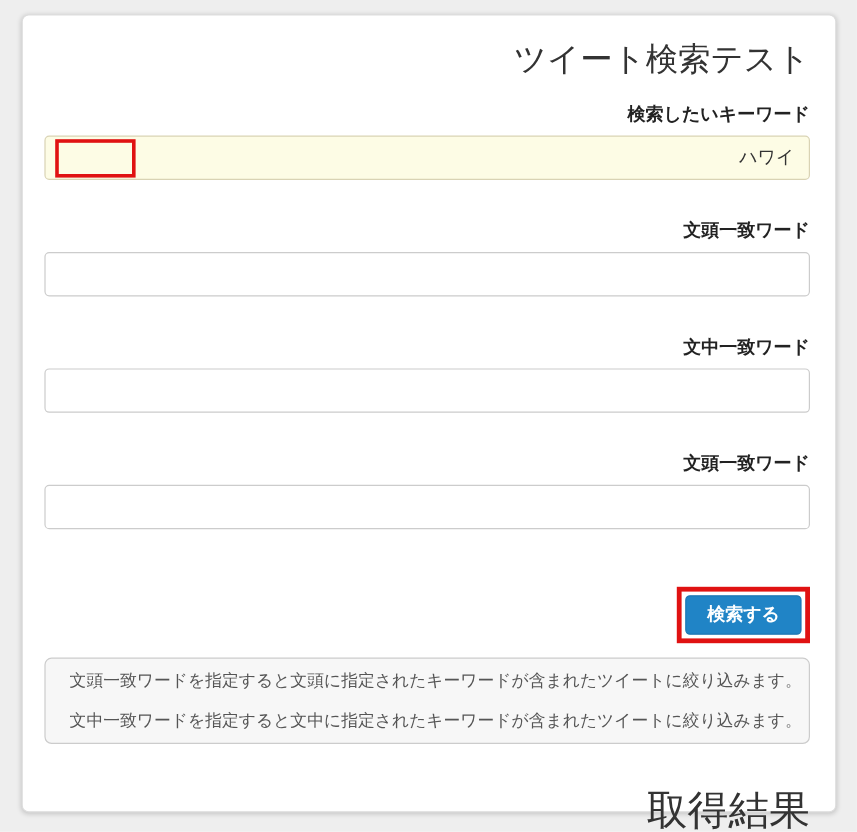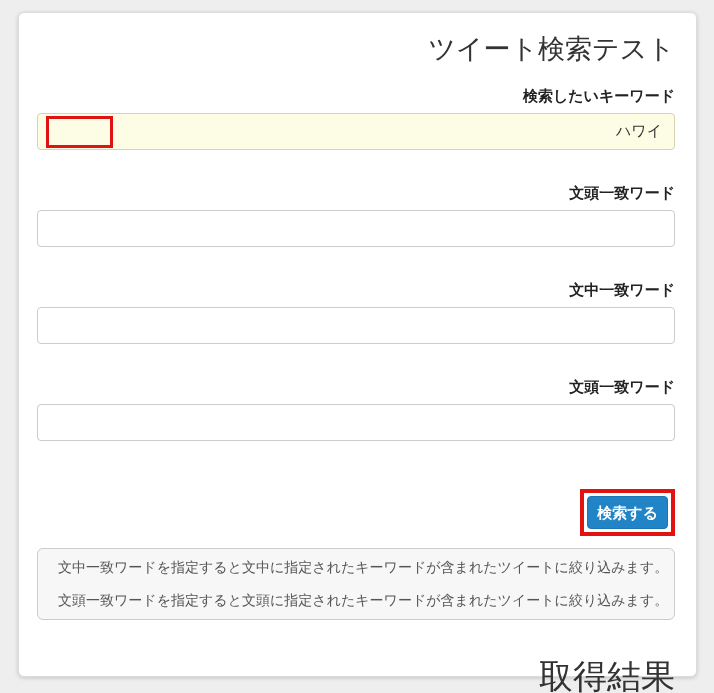--- a/index.html
+++ b/index.html
@@ -72,21 +72,21 @@
   .primary-button {
     display: inline-block;
     background: #2084c6;
     color: #ffffff;
     border: 1px solid #1c76b3;
     border-radius: 4px;
     font-family: "Liberation Sans", "DejaVu Sans", sans-serif;
     font-size: 15px;
     font-weight: 700;
     line-height: 1;
-    padding: 8px 9px;
+    padding: 8px 17px;
     cursor: pointer;
   }
   .help-box {
     margin-top: 12px;
     background: #f7f7f7;
     border: 1px solid #cccccc;
     border-radius: 6px;
     padding: 2px 20px;
     text-align: center;
   }
@@ -132,19 +132,19 @@
   <div class="form-group">
     <label class="field-label">文頭一致ワード</label>
     <input class="text-input" type="text" value="" style="">
   </div>
 
   <div class="button-annotation">
     <button class="primary-button">検索する</button>
   </div>
 
   <div class="help-box">
+    <div class="help-line">文頭一致ワードを指定すると文頭に指定されたキーワードが含まれたツイートに絞り込みます。</div>
     <div class="help-line">文中一致ワードを指定すると文中に指定されたキーワードが含まれたツイートに絞り込みます。</div>
-    <div class="help-line">文頭一致ワードを指定すると文頭に指定されたキーワードが含まれたツイートに絞り込みます。</div>
   </div>
 
   <h2 class="results-heading">取得結果</h2>
 
 </div>
 
 </body></html>

